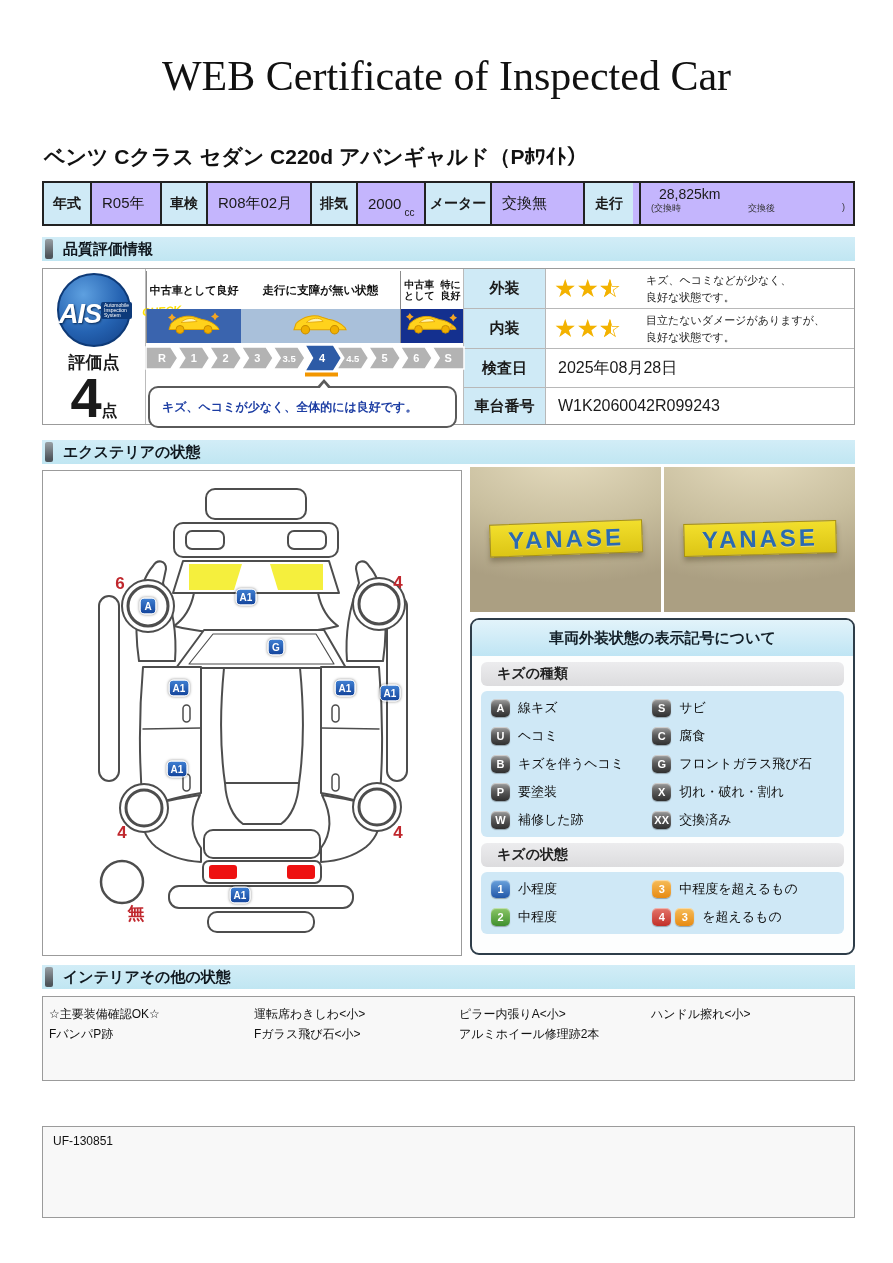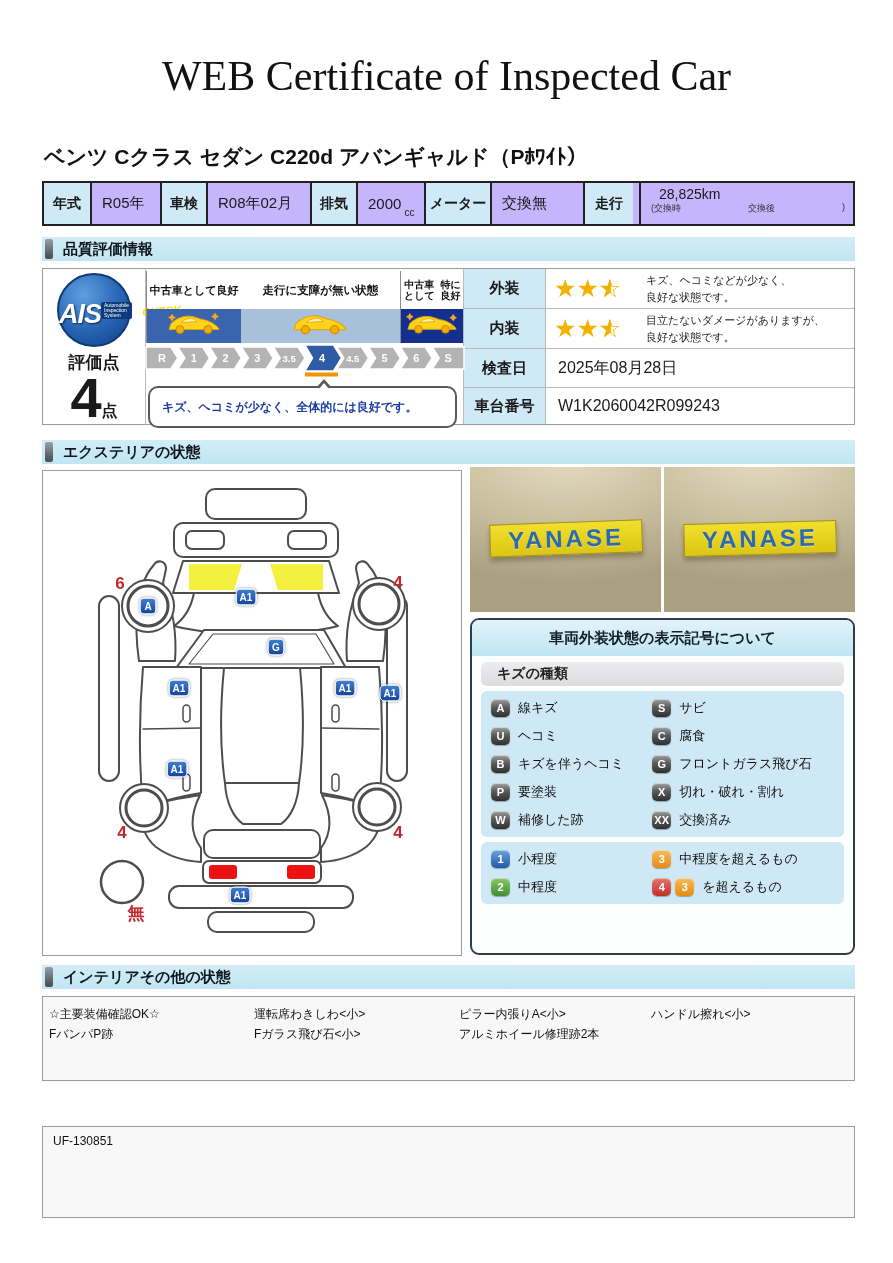--- a/index.html
+++ b/index.html
@@ -415,20 +415,21 @@
         </div>
       <div class="litem">
           <span class="kbadge">W</span>
           <span>補修した跡</span>
         </div>
       <div class="litem">
           <span class="kbadge">XX</span>
           <span>交換済み</span>
         </div>
     </div>
+    <div class="lbar">キズの状態</div>
     <div class="lblock">
       <div class="litem">
           <span class="nbadge nb-blue">1</span>
           <span>小程度</span>
         </div>
       <div class="litem">
           <span class="nbadge nb-orange">3</span>
           <span>中程度を超えるもの</span>
         </div>
       <div class="litem">

